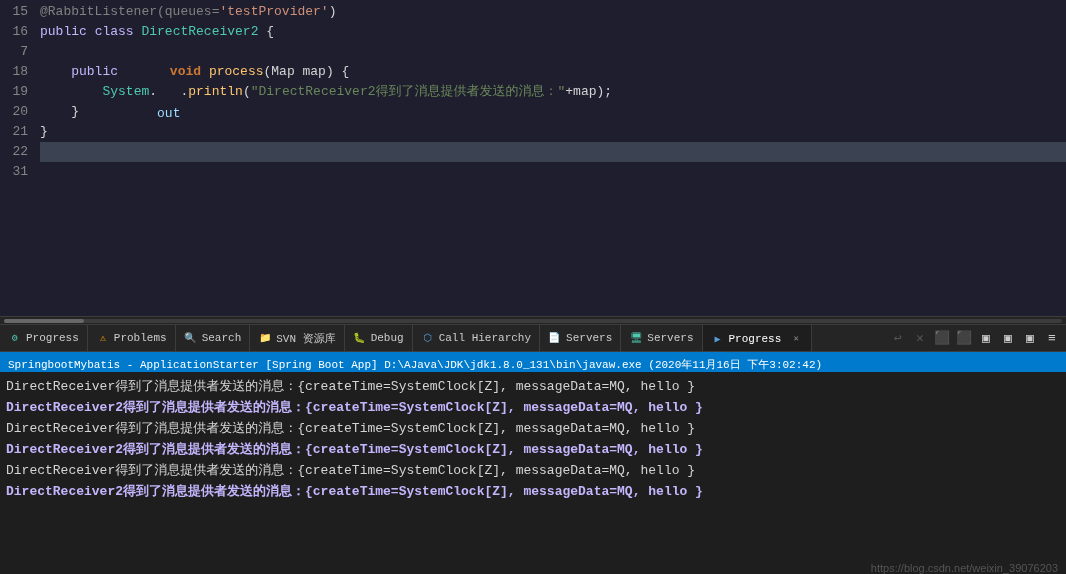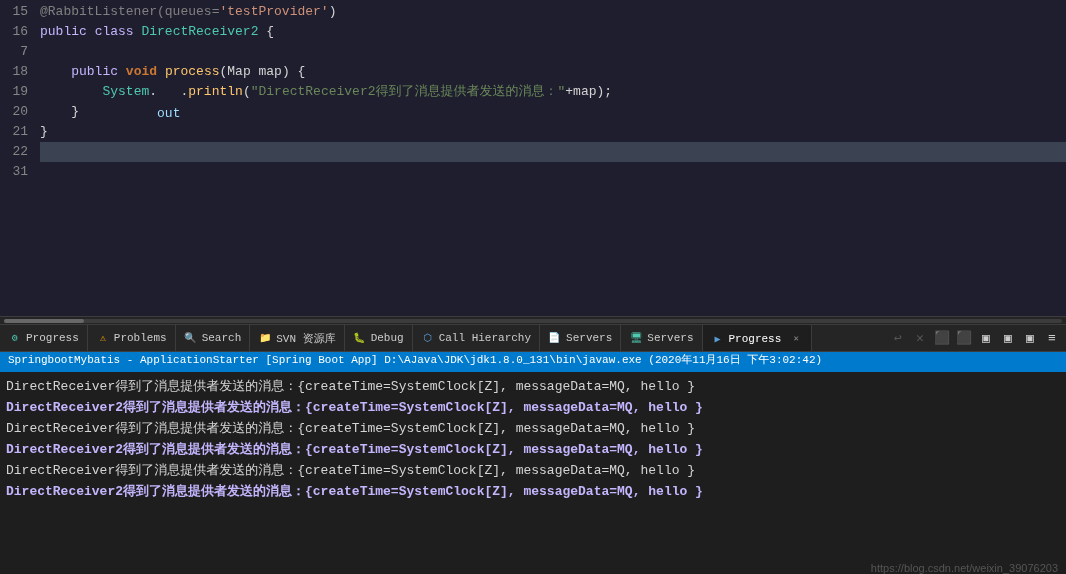--- a/index.html
+++ b/index.html
@@ -61,21 +61,21 @@
       white-space: nowrap;
       display: flex;
       align-items: center;
     }
 
     .code-line.highlighted {
       background: #add8e633;
     }
 
     .kw { color: #c4b5fd; font-weight: normal; }
-    .kw2 { color: #cc7832; font-weight: bold; }
+    .kw2 { color: #cc7832; font-weight: bold; margin-left: 44px; }
     .annotation { color: #808080; }
     .string { color: #6a8759; }
     .method { color: #ffc66d; }
     .class-name { color: #4ec9b0; }
     .out-keyword { color: #9cdcfe; margin-top: 44px; }
 
     
     .scrollbar-area {
       background: #252526;
       height: 8px;
@@ -179,21 +179,21 @@
     .toolbar-icon.disabled {
       color: #555;
       cursor: default;
     }
 
     
     .path-bar {
       background: #007acc;
       height: 20px;
       display: flex;
-      align-items: flex-start;
+      align-items: flex-end;
       padding: 0 8px;
       font-size: 11px;
       color: #fff;
       flex-shrink: 0;
     }
 
     
     .console-area {
       background: #1e1e1e;
       flex: 1;

